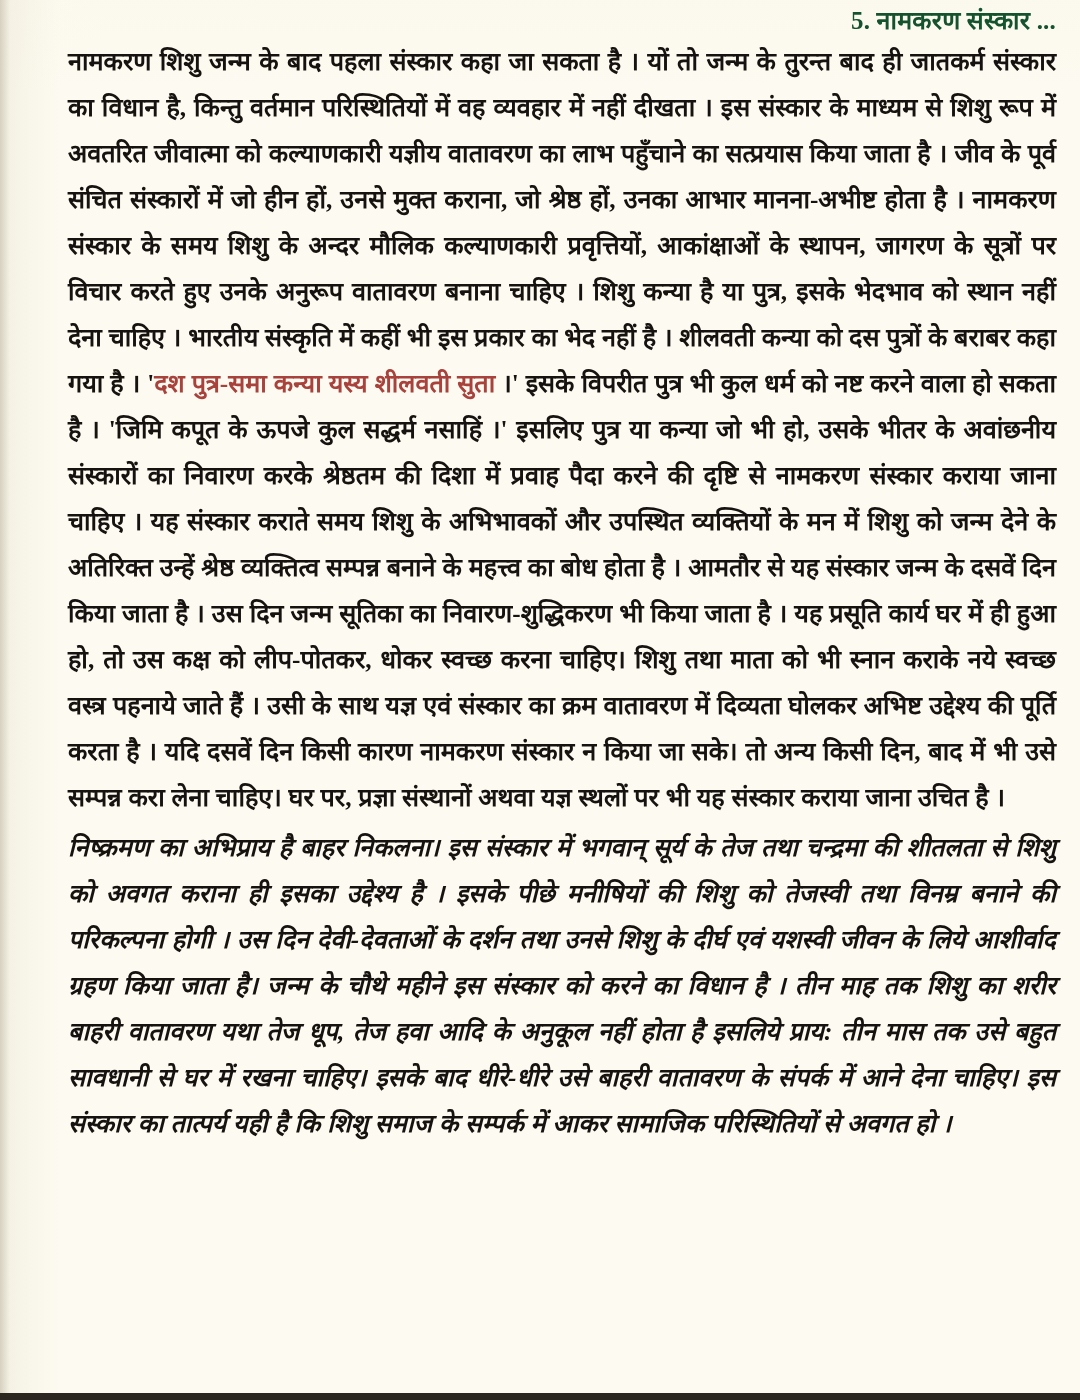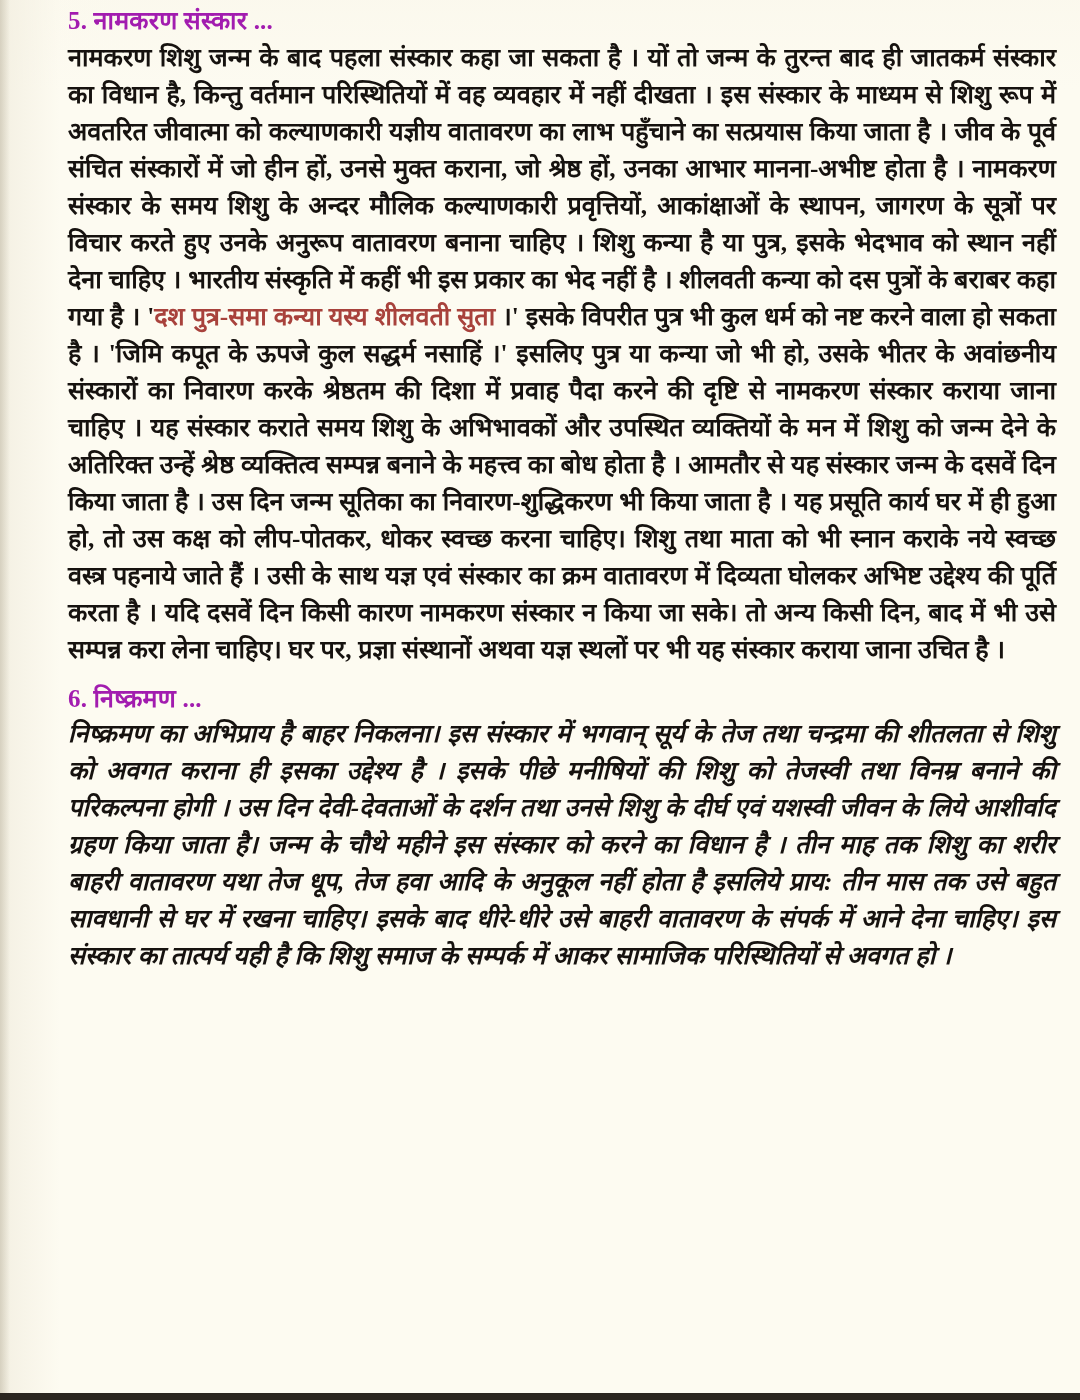--- a/index.html
+++ b/index.html
@@ -35,38 +35,39 @@
   }
 
   .content {
     position: relative;
     padding: 0 24px 0 68px;
     box-sizing: border-box;
     width: 1080px;
   }
 
   .section-heading {
-    color: #a21caf;
+    color: #14532d;
     font-weight: bold;
     font-size: 25px;
     line-height: 1.0;
     letter-spacing: 0.2px;
     margin: 0;
     padding: 0;
     white-space: nowrap;
+    text-align: right;
   }
 
   .sec1-heading { padding-top: 8px; }
   .sec2-heading { padding-top: 18px; }
 
   .body-text {
     color: #16120f;
     font-weight: bold;
     font-size: 25.2px;
-    line-height: 37px;
+    line-height: 46px;
     text-align: justify;
     text-align-last: left;
     margin: 0;
     padding: 0;
     word-spacing: 0.5px;
     -webkit-font-smoothing: antialiased;
   }
 
   .sec1-body { padding-top: 6px; }
   .sec2-body { padding-top: 4px; font-style: italic; }
@@ -101,21 +102,20 @@
 
   <div class="paper-tint"></div>
   <div class="edge-shadow-left"></div>
 
   <div class="content">
 
     <h2 class="section-heading sec1-heading">5. नामकरण संस्कार ...</h2>
 
     <p class="body-text sec1-body"><span>नामकरण शिशु जन्म के बाद पहला संस्कार कहा जा सकता है । यों तो जन्म के तुरन्त बाद ही जातकर्म संस्कार का विधान है, किन्तु वर्तमान परिस्थितियों में वह व्यवहार में नहीं दीखता । इस संस्कार के माध्यम से शिशु रूप में अवतरित जीवात्मा को कल्याणकारी यज्ञीय वातावरण का लाभ पहुँचाने का सत्प्रयास किया जाता है । जीव के पूर्व संचित संस्कारों में जो हीन हों, उनसे मुक्त कराना, जो श्रेष्ठ हों, उनका आभार मानना-अभीष्ट होता है । नामकरण संस्कार के समय शिशु के अन्दर मौलिक कल्याणकारी प्रवृत्तियों, आकांक्षाओं के स्थापन, जागरण के सूत्रों पर विचार करते हुए उनके अनुरूप वातावरण बनाना चाहिए । शिशु कन्या है या पुत्र, इसके भेदभाव को स्थान नहीं देना चाहिए । भारतीय संस्कृति में कहीं भी इस प्रकार का भेद नहीं है । शीलवती कन्या को दस पुत्रों के बराबर कहा गया है । '</span><span class="quote-red">दश पुत्र-समा कन्या यस्य शीलवती सुता</span><span> ।' इसके विपरीत पुत्र भी कुल धर्म को नष्ट करने वाला हो सकता है । 'जिमि कपूत के ऊपजे कुल सद्धर्म नसाहिं ।' इसलिए पुत्र या कन्या जो भी हो, उसके भीतर के अवांछनीय संस्कारों का निवारण करके श्रेष्ठतम की दिशा में प्रवाह पैदा करने की दृष्टि से नामकरण संस्कार कराया जाना चाहिए । यह संस्कार कराते समय शिशु के अभिभावकों और उपस्थित व्यक्तियों के मन में शिशु को जन्म देने के अतिरिक्त उन्हें श्रेष्ठ व्यक्तित्व सम्पन्न बनाने के महत्त्व का बोध होता है । आमतौर से यह संस्कार जन्म के दसवें दिन किया जाता है । उस दिन जन्म सूतिका का निवारण-शुद्धिकरण भी किया जाता है । यह प्रसूति कार्य घर में ही हुआ हो, तो उस कक्ष को लीप-पोतकर, धोकर स्वच्छ करना चाहिए। शिशु तथा माता को भी स्नान कराके नये स्वच्छ वस्त्र पहनाये जाते हैं । उसी के साथ यज्ञ एवं संस्कार का क्रम वातावरण में दिव्यता घोलकर अभिष्ट उद्देश्य की पूर्ति करता है । यदि दसवें दिन किसी कारण नामकरण संस्कार न किया जा सके। तो अन्य किसी दिन, बाद में भी उसे सम्पन्न करा लेना चाहिए। घर पर, प्रज्ञा संस्थानों अथवा यज्ञ स्थलों पर भी यह संस्कार कराया जाना उचित है ।</span></p>
 
-    <h2 class="section-heading sec2-heading">6. निष्क्रमण ...</h2>
 
     <p class="body-text sec2-body">निष्क्रमण का अभिप्राय है बाहर निकलना। इस संस्कार में भगवान् सूर्य के तेज तथा चन्द्रमा की शीतलता से शिशु को अवगत कराना ही इसका उद्देश्य है । इसके पीछे मनीषियों की शिशु को तेजस्वी तथा विनम्र बनाने की परिकल्पना होगी । उस दिन देवी-देवताओं के दर्शन तथा उनसे शिशु के दीर्घ एवं यशस्वी जीवन के लिये आशीर्वाद ग्रहण किया जाता है। जन्म के चौथे महीने इस संस्कार को करने का विधान है । तीन माह तक शिशु का शरीर बाहरी वातावरण यथा तेज धूप, तेज हवा आदि के अनुकूल नहीं होता है इसलिये प्राय: तीन मास तक उसे बहुत सावधानी से घर में रखना चाहिए। इसके बाद धीरे-धीरे उसे बाहरी वातावरण के संपर्क में आने देना चाहिए। इस संस्कार का तात्पर्य यही है कि शिशु समाज के सम्पर्क में आकर सामाजिक परिस्थितियों से अवगत हो ।</p>
 
   </div>
 
   <div class="bottom-rule"></div>
 
 </div>
 
 </body></html>

